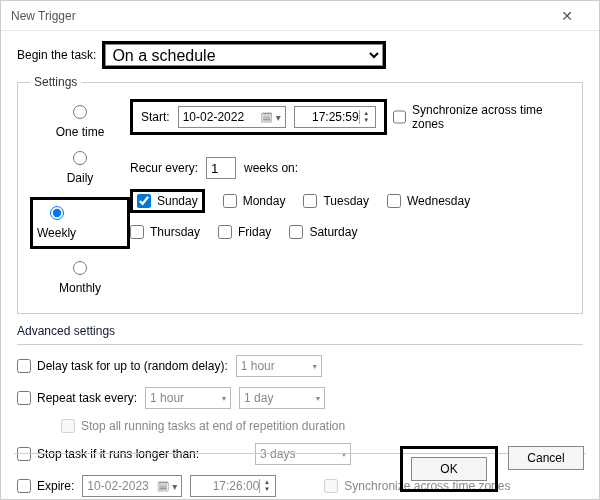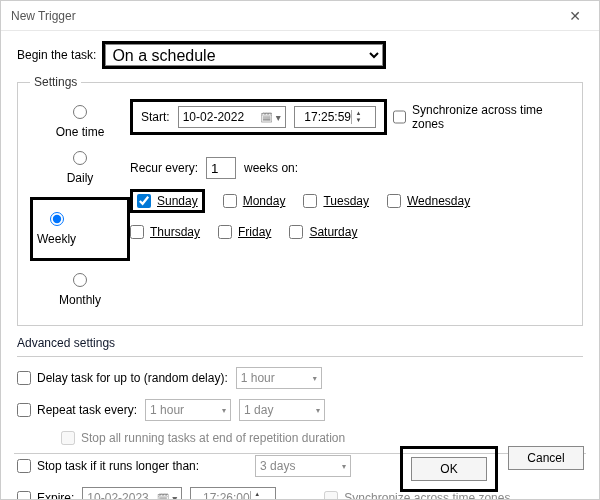--- a/index.html
+++ b/index.html
@@ -11,21 +11,21 @@
   width: 600px;
   height: 500px;
   overflow: hidden;
   border: 1px solid #ccc;
 }
 .titlebar {
   height: 30px;
   display: flex;
   align-items: center;
   justify-content: space-between;
-  padding: 0 4px 0 10px;
+  padding: 0 12px 0 10px;
   border-bottom: 1px solid #e8e8e8;
 }
 .titlebar .title { color: #555; font-size: 12px; }
 .close-btn { width: 40px; height: 28px; display:flex; align-items:center; justify-content:center; color:#555; font-size:14px; cursor:pointer; }
 .content { padding: 10px 16px 8px 16px; }
 .row { display: flex; align-items: center; gap: 6px; }
 .begin-row { margin-bottom: 6px; }
 .hl { border: 3px solid #000; display: inline-flex; align-items: center; }
 select.begin {
   width: 278px; height: 22px;
@@ -35,39 +35,39 @@
 fieldset.settings {
   border: 1px solid #ccc;
   padding: 10px 12px 18px 12px;
   margin-bottom: 10px;
 }
 fieldset.settings > legend { padding: 0 4px; color: #333; }
 .settings-body { display: flex; }
 .freq-col { width: 100px; padding-top: 6px; display:flex; flex-direction:column; gap:12px; }
 .freq-opt { display:flex; align-items:center; gap:6px;flex-direction:column; }
 .freq-opt input[type=radio] { width:14px; height:14px; }
-.weekly-hl { border: 3px solid #000; padding: 12px 4px; display:inline-flex; align-items:flex-start; gap:6px; }
+.weekly-hl { border: 3px solid #000; padding: 6px 4px; display:inline-flex; align-items:flex-start; gap:6px; }
 .right-col { flex:1; }
 .start-box {
   border: 3px solid #000;
   display: inline-flex; align-items: center;
   padding: 4px 8px; gap: 8px;
 }
 .date-input, .time-input, .small-input { border:1px solid #888; background:#fff; height:22px; font-size:12px; display:inline-flex; align-items:center; }
 .date-input { width: 108px; padding: 0 4px; justify-content:space-between; }
 .date-input .cal { font-size:10px; color:#666; }
-.time-input { width: 82px; padding:0 2px; justify-content:center; }
+.time-input { width: 82px; padding:0 2px; justify-content:flex-end; }
 .spinner { width:14px; display:flex; flex-direction:column; }
 .spinner span { font-size:6px; line-height:7px; text-align:center; color:#444; border-left:1px solid #aaa; }
 .chk { display:inline-flex; align-items:center; gap:6px; }
 .chk input[type=checkbox] { width:14px; height:14px; }
 .recur-row { margin-top: 22px; display:flex; align-items:center; gap:8px; }
 .recur-input { width:30px; height:22px; border:1px solid #888; text-align:left; padding:0 4px; }
 .days-grid { margin-top: 10px; display:flex; flex-direction:column; gap:12px; }
-.days-row { display:flex; gap: 18px; align-items:center;text-decoration:underline; }
+.days-row { display:flex; gap: 18px; align-items:center; }
 .day-hl { border:3px solid #000; padding:2px 4px; display:inline-flex; }
 .chk.checked input[type=checkbox] { accent-color:#0078d7; }
 .adv-heading { margin: 4px 0 6px 0; color:#0f172a; }
 .adv { border-top:1px solid #ccc; padding-top:10px; display:flex; flex-direction:column; gap:10px; }
 .adv-row { display:flex; align-items:center; gap:8px; flex-wrap:wrap; }
 .combo { border:1px solid #bbb; background:#fff; height:22px; display:inline-flex; align-items:center; justify-content:space-between; padding:0 4px; color:#888; }
 .combo .dd { font-size:8px; color:#888; }
 .combo.wide { width:86px; }
 .combo.xwide { width:96px; }
 .dim { color:#888; }

